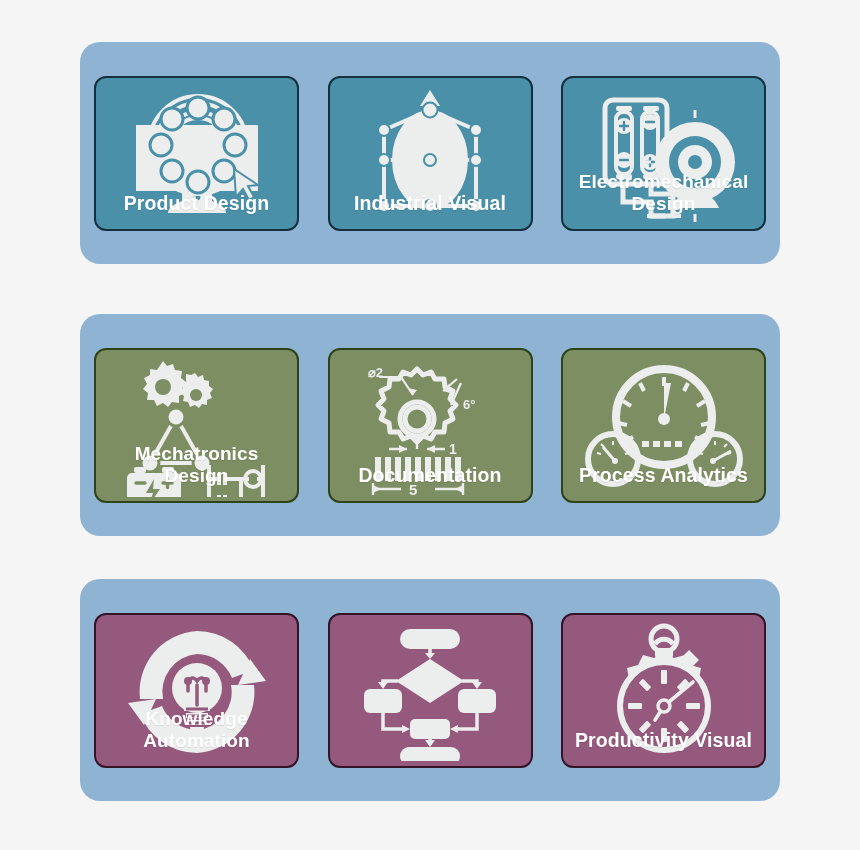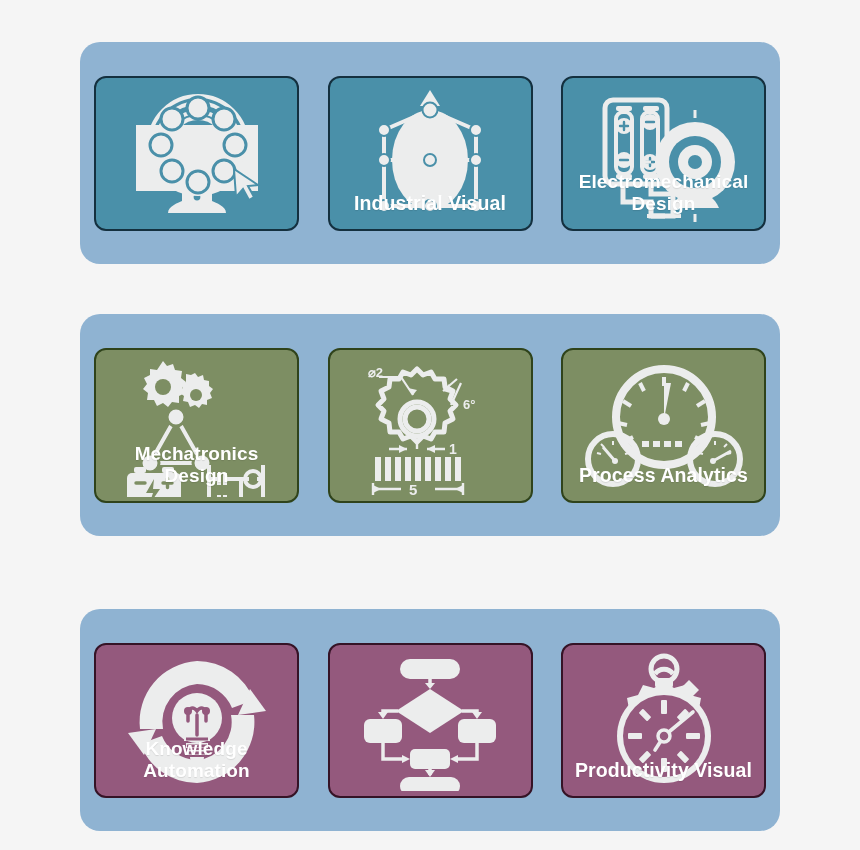--- a/index.html
+++ b/index.html
@@ -26,21 +26,21 @@
     background: #8fb3d2;
     border-radius: 20px;
     box-sizing: border-box;
     display: flex;
     align-items: center;
     justify-content: space-between;
     padding: 0 14px;
   }
   #panel-0 { top: 42px; }
   #panel-1 { top: 314px; }
-  #panel-2 { top: 609px; }
+  #panel-2 { top: 579px; }
 
   .card {
     position: relative;
     width: 205px;
     height: 155px;
     border-radius: 12px;
     box-sizing: border-box;
     border: 2px solid #1d3242;
     display: flex;
     flex-direction: column;
@@ -118,20 +118,21 @@
             <circle cx="113" cy="56" r="11"></circle>
             <circle cx="102" cy="82" r="11"></circle>
             <circle cx="76" cy="93" r="11"></circle>
             <circle cx="50" cy="82" r="11"></circle>
             <circle cx="39" cy="56" r="11"></circle>
             <circle cx="50" cy="30" r="11"></circle>
           </g>
           <path d="M112 80l2 28 7-8 6 11 5-3-6-11 10-1z" fill="#eceded" stroke="#4a90a9" stroke-width="2"></path>
         </svg>
       </div>
+      <div class="card-label">Product Design</div>
     </div>
 
     <div class="card blue">
       <div class="card-art">
         <svg width="136" height="138" viewBox="0 0 136 138">
           <ellipse cx="68" cy="74" rx="38" ry="50" fill="#eceded"></ellipse>
           <g stroke="#eceded" stroke-width="4" fill="none">
             <path d="M68 24 L22 44 L22 120 M68 24 L114 44 L114 120"></path>
             <path d="M22 74h92"></path>
             <path d="M68 24v96"></path>
@@ -286,20 +287,21 @@
           </g>
           <g fill="none" stroke="#eceded" stroke-width="2.4">
             <path d="M28 126v12M118 126v12"></path>
             <path d="M28 132h28M90 132h28"></path>
           </g>
           <path d="M36 132l-8-4v8z" fill="#eceded"></path>
           <path d="M110 132l8-4v8z" fill="#eceded"></path>
           <text x="64" y="138" fill="#eceded" font-family="'Liberation Sans',sans-serif" font-size="15" font-weight="bold">5</text>
         </svg>
       </div>
+      <div class="card-label">Documentation</div>
     </div>
 
     <div class="card green">
       <div class="card-art">
         <svg width="158" height="136" viewBox="0 0 158 136">
           <circle cx="79" cy="58" r="48" fill="none" stroke="#eceded" stroke-width="8"></circle>
           <g stroke="#eceded" stroke-width="4" stroke-linecap="butt">
             <path d="M79 18v9"></path>
               <path d="M103 24l-4 8"></path>
               <path d="M120 42l-8 5"></path>

